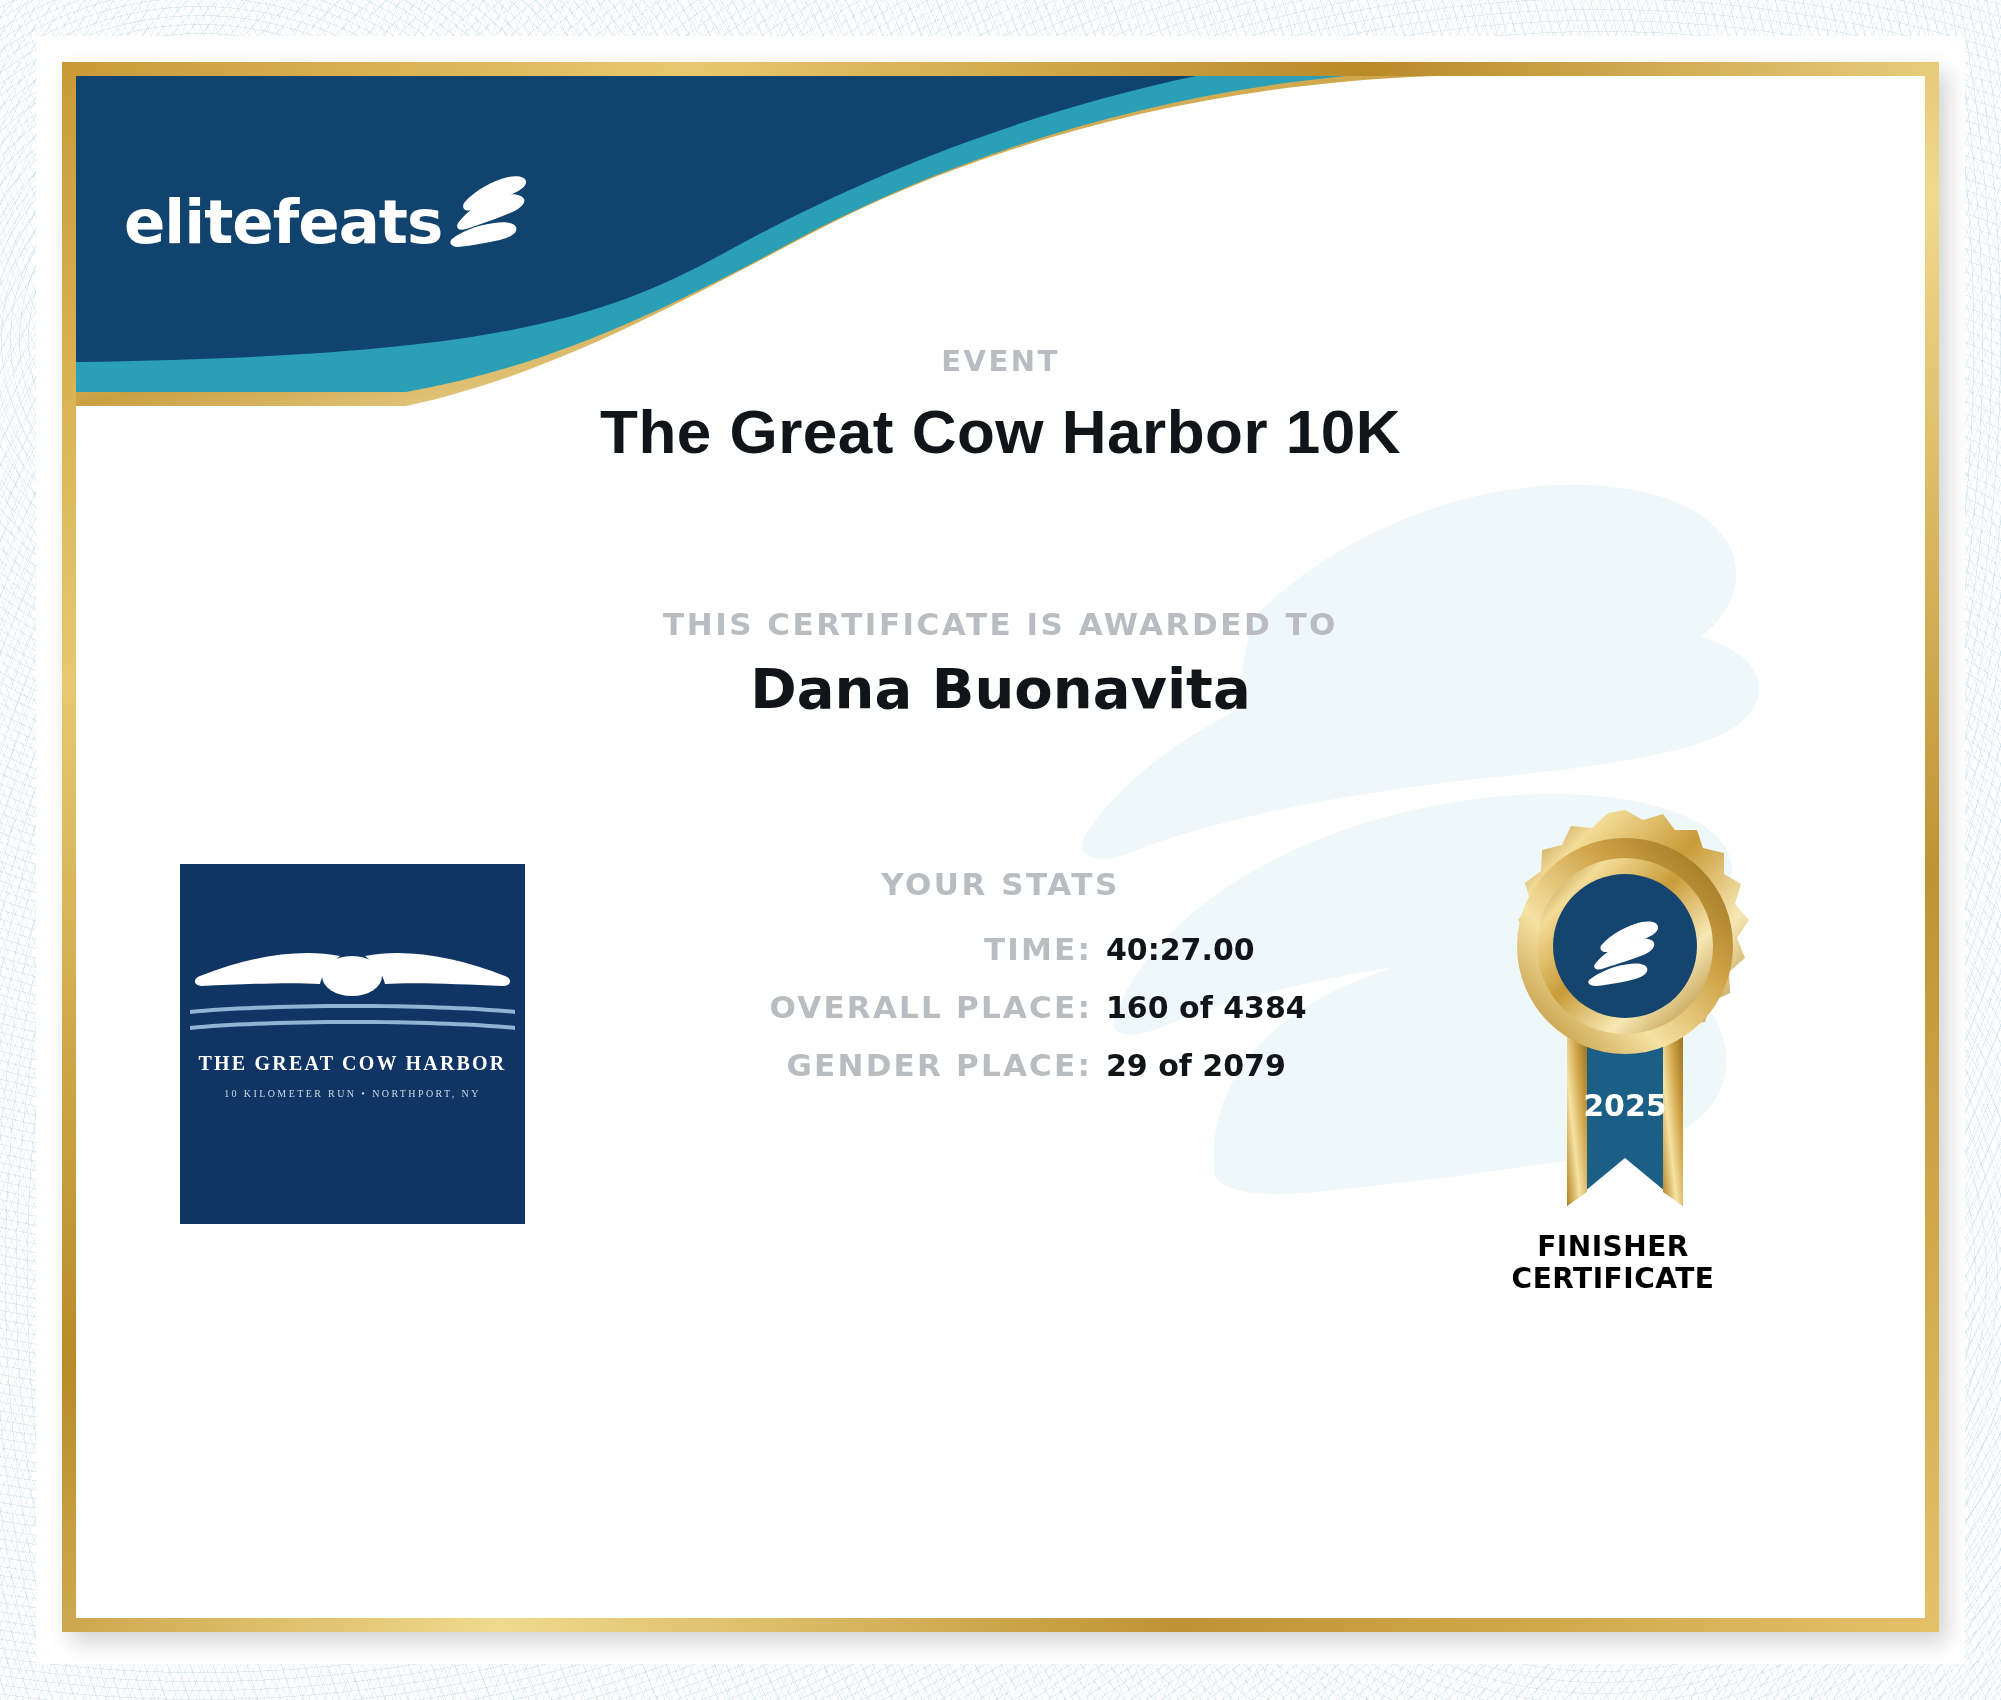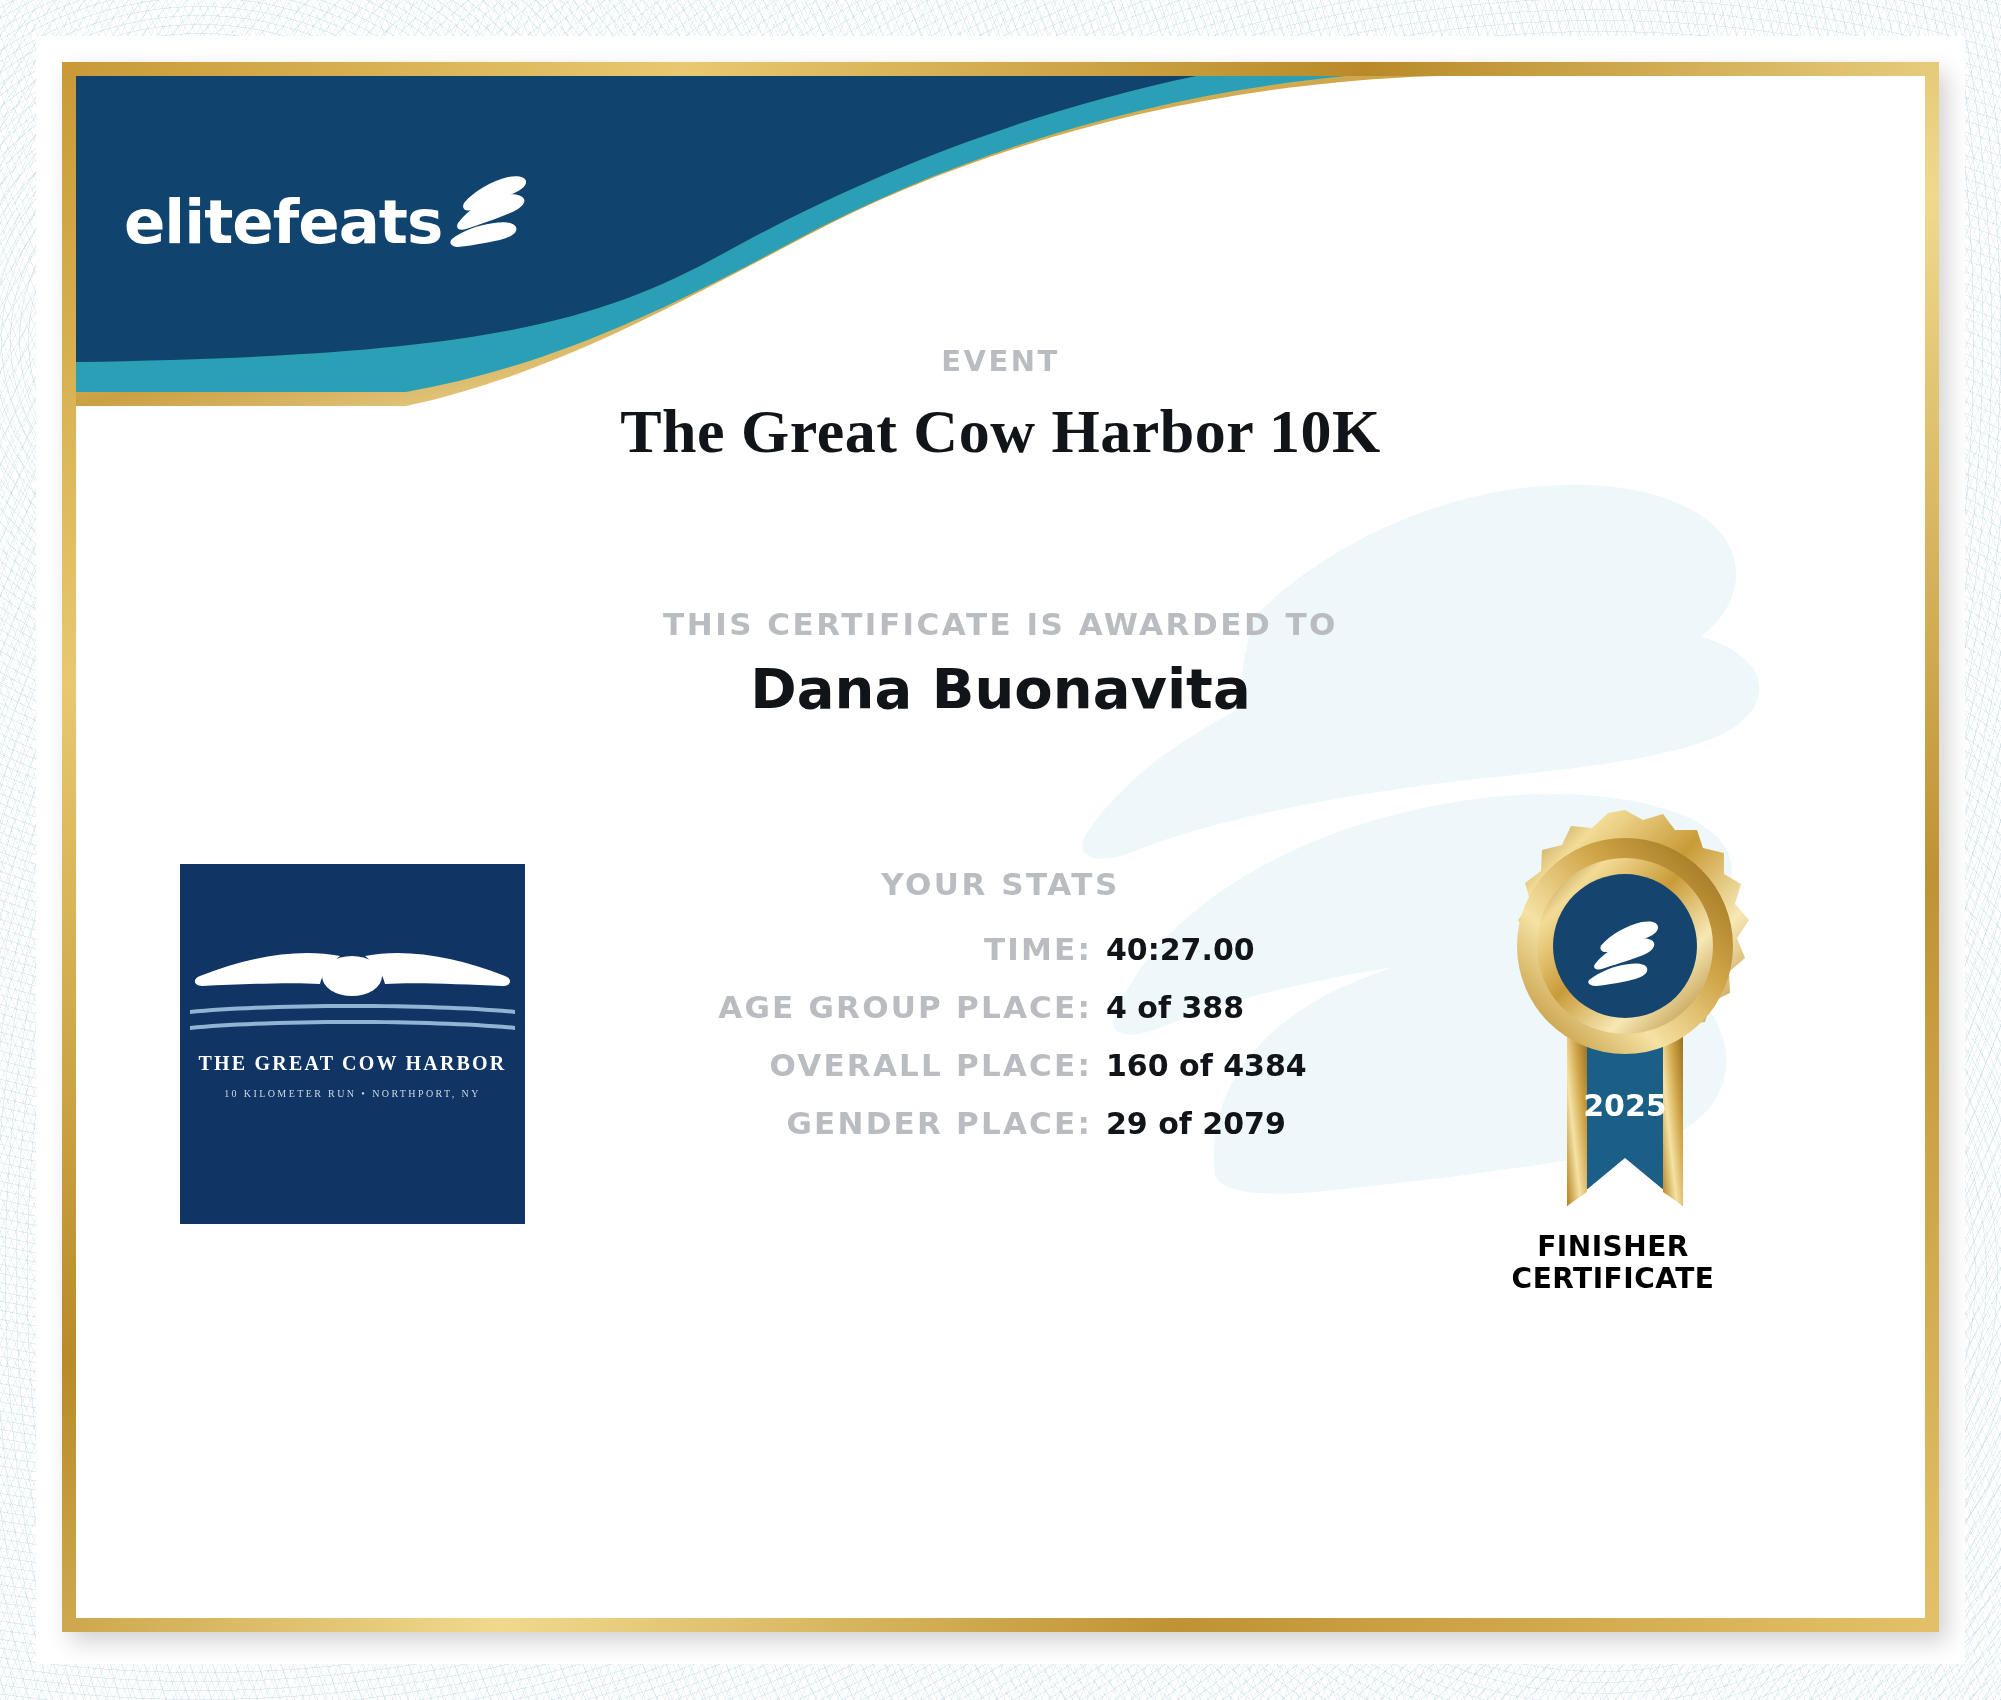--- a/index.html
+++ b/index.html
@@ -108,21 +108,21 @@
   }
   #event-name {
     position: absolute;
     top: 320px;
     left: 0; right: 0;
     text-align: center;
     color: #111418;
     font-size: 62px;
     font-weight: bold;
     letter-spacing: 0.5px;
-    font-family: Liberation Serif, serif;
+    font-family: Liberation Sans, sans-serif;
   }
   #awarded-label {
     position: absolute;
     top: 530px;
     left: 0; right: 0;
     font-size: 31px;
   }
   #recipient-name {
     position: absolute;
     top: 580px;
@@ -284,24 +284,20 @@
 
       <div id="awarded-label" class="label-muted">THIS CERTIFICATE IS AWARDED TO</div>
       <div id="recipient-name">Dana Buonavita</div>
 
       <div id="stats-label" class="label-muted">YOUR STATS</div>
 
       <div id="stats-table">
         <div class="stat-row">
           <span class="stat-key">TIME:</span>
           <span class="stat-val">40:27.00</span>
-        </div>
-        <div class="stat-row">
-          <span class="stat-key">AGE GROUP PLACE:</span>
-          <span class="stat-val">4 of 388</span>
         </div>
         <div class="stat-row">
           <span class="stat-key">OVERALL PLACE:</span>
           <span class="stat-val">160 of 4384</span>
         </div>
         <div class="stat-row">
           <span class="stat-key">GENDER PLACE:</span>
           <span class="stat-val">29 of 2079</span>
         </div>
       </div>

